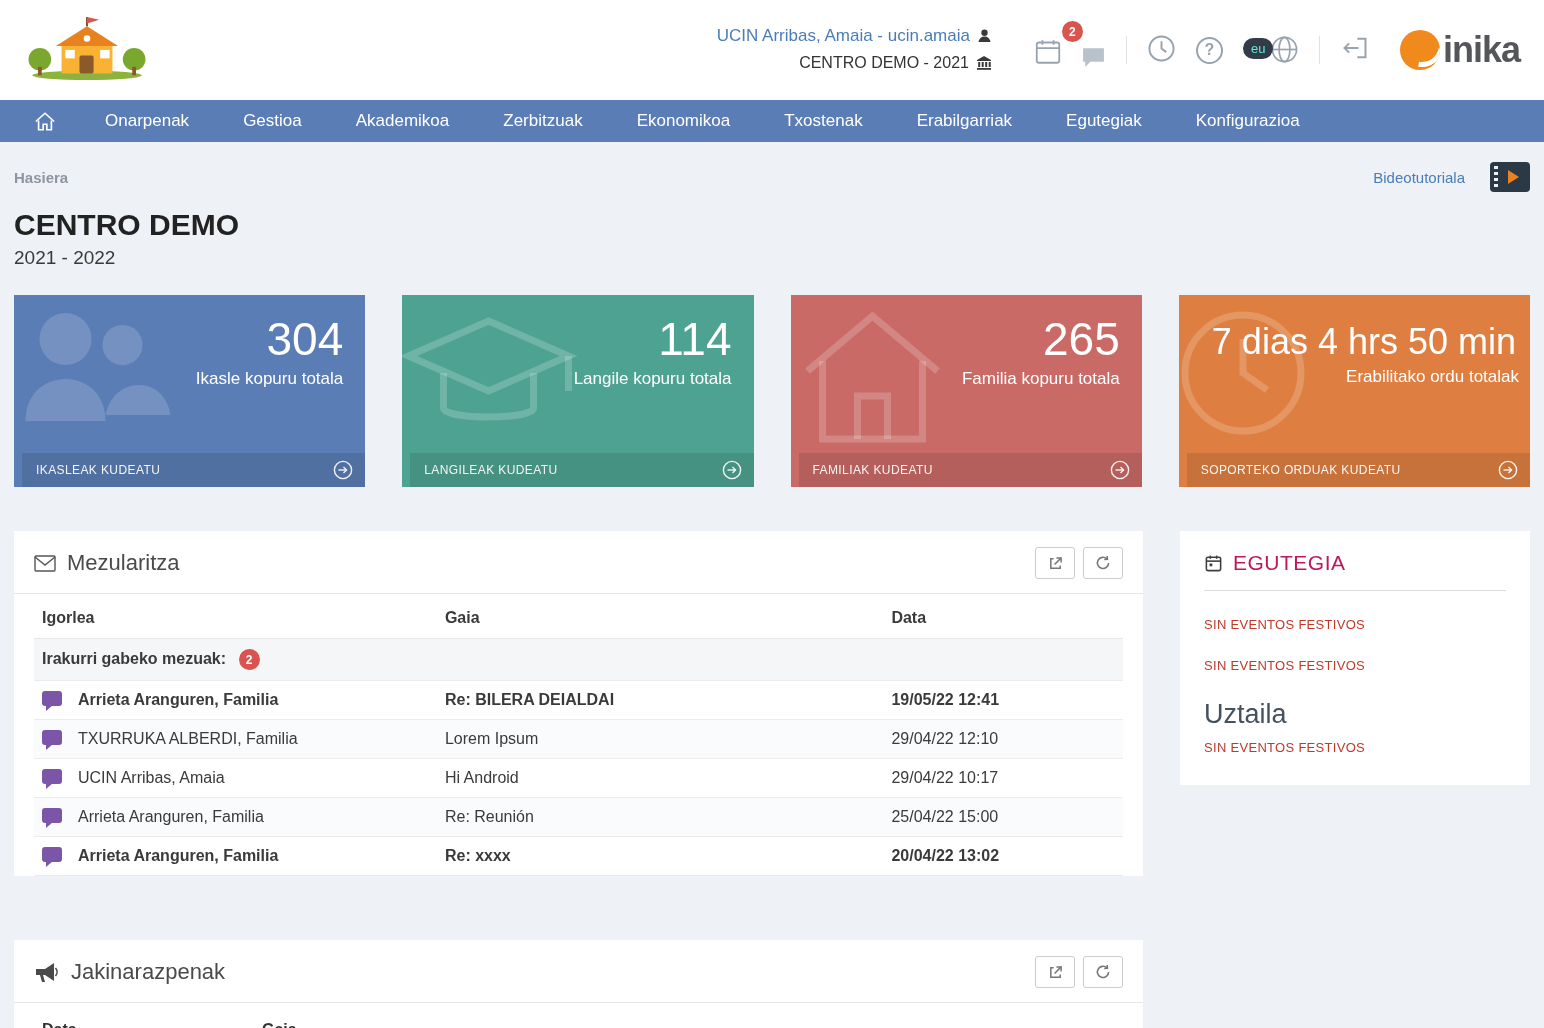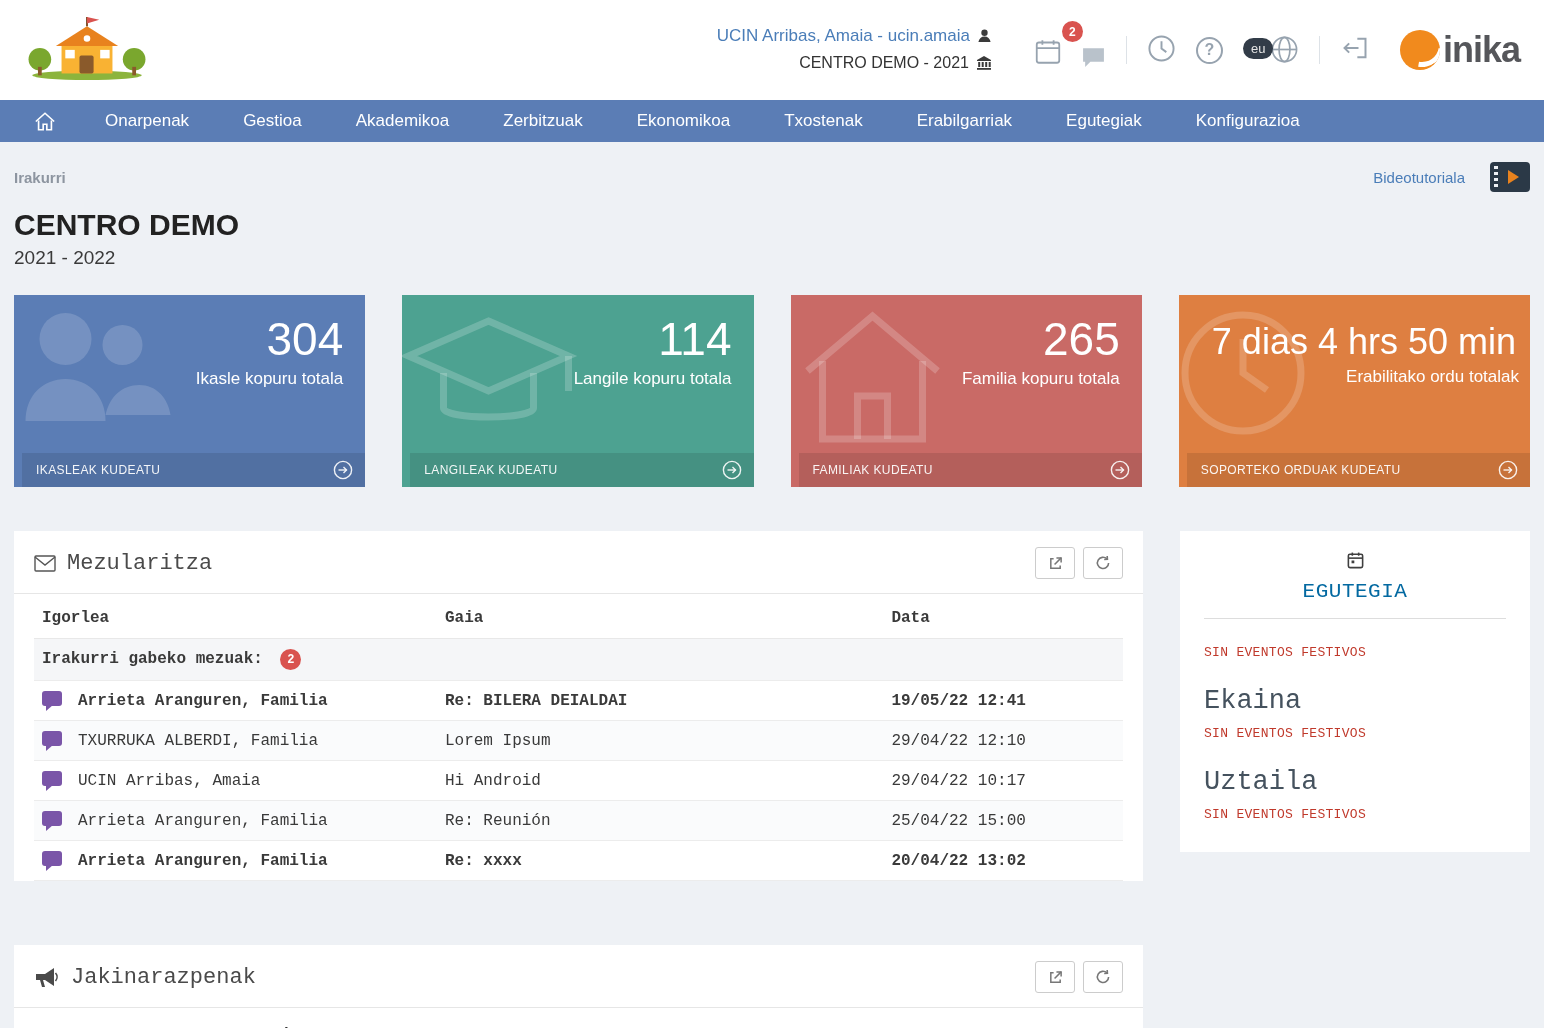--- a/index.html
+++ b/index.html
@@ -31,21 +31,21 @@
   .notif-badge { position:absolute; top:-6px; left:28px; z-index:2; }
   .q-circle {
     width:27px; height:27px; border-radius:50%; border:2px solid #97a3af;
     display:flex; align-items:center; justify-content:center;
     font-size:16px; font-weight:700; color:#97a3af; cursor:pointer;
   }
   .lang-group { position:relative; width:56px; height:32px; }
   .lang-globe { position:absolute; right:0; top:1px; }
   .lang-pill {
     position:absolute; left:0; top:4px; z-index:2;
-    background:#323c48; color:#e5e5e5; font-size:13px;
+    background:#323c48; color:#5eead4; font-size:13px;
     padding:3px 8px; border-radius:11px; cursor:pointer;
   }
   .brand { display:flex; align-items:center; margin-left:30px; cursor:default; }
   .inika-circle { width:40px; height:40px; border-radius:50%; background:#f18a1d; position:relative; overflow:hidden; margin-right:3px; }
   .inika-circle::after {
     content:""; position:absolute; width:34px; height:34px; border-radius:50%;
     border:5px solid transparent; border-bottom-color:#fff;
     transform:rotate(-35deg); left:0px; top:-7px;
   }
   .brand-text { font-size:36px; font-weight:700; color:#55565a; letter-spacing:-1px; }
@@ -81,21 +81,21 @@
   .card-label { position:relative; font-size:17px; text-align:right; padding:6px 22px 0; }
   .card-orange .card-label { padding-right:11px; }
   .card-footer {
     position:absolute; left:8px; right:0; bottom:0;
     background:rgba(0,0,0,.10); display:flex; justify-content:space-between; align-items:center;
     padding:7px 12px 7px 14px; font-size:12px; letter-spacing:.4px;
     color:rgba(255,255,255,.93); cursor:pointer;
   }
   
   .columns { display:grid; grid-template-columns:1fr 350px; gap:37px; margin-top:44px; align-items:start; }
-  .panel { background:#fff;font-family:Liberation Mono, monospace; }
+  .panel { background:#fff; }
   .panel-header { display:flex; justify-content:space-between; align-items:center; padding:16px 20px 14px; border-bottom:1px solid #e6e6e6; }
   .panel-title { display:flex; align-items:center; gap:11px; font-size:22px; color:#4a4a4a; }
   .panel-actions { display:flex; gap:8px; }
   .icon-btn {
     width:40px; height:32px; border:1px solid #ccc; border-radius:3px; background:#fff;
     display:flex; align-items:center; justify-content:center; color:#777; cursor:pointer;
   }
   .msg-table { width:calc(100% - 40px); margin:4px 20px 18px; border-collapse:collapse; font-size:16px; color:#3a3a3a; }
   .msg-table th { text-align:left; font-weight:700; padding:11px 8px; border-bottom:1px solid #e8e8e8; }
   .msg-table td { padding:10px 8px; border-bottom:1px solid #ececec; }
@@ -107,21 +107,21 @@
   .bubble {
     width:20px; height:15px; background:#7a55a8; border-radius:3px;
     display:inline-block; position:relative; margin-right:16px; vertical-align:-1px;
   }
   .bubble::after {
     content:""; position:absolute; left:4px; bottom:-5px; width:0; height:0;
     border-top:6px solid #7a55a8; border-right:7px solid transparent;
   }
   
   .panel-cal { padding:20px 24px 30px; }
-  .cal-header { display:flex; align-items:center; gap:10px; font-size:21px; color:#0369a1; letter-spacing:.5px; padding-bottom:15px; border-bottom:1px solid #ddd;flex-direction:column; }
+  .cal-header { display:flex; align-items:center; gap:10px; font-size:21px; color:#be185d; letter-spacing:.5px; padding-bottom:15px; border-bottom:1px solid #ddd; }
   .cal-month { margin-top:26px; }
   .cal-month-name { font-size:27px; color:#45525e; }
   .cal-month-status { margin-top:10px; font-size:13px; color:#c0392b; letter-spacing:.3px; }
   
   .panel-notif { margin-top:64px; padding-bottom:140px; }
   .notif-table { width:calc(100% - 40px); margin:6px 20px 0; border-collapse:collapse; font-size:16px; }
   .notif-table th { text-align:left; font-weight:700; padding:12px 8px; }
   .notif-col-data { width:220px; }
 </style>
 </head>
@@ -233,21 +233,21 @@
   <div class="nav-item">Ekonomikoa</div>
   <div class="nav-item">Txostenak</div>
   <div class="nav-item">Erabilgarriak</div>
   <div class="nav-item">Egutegiak</div>
   <div class="nav-item">Konfigurazioa</div>
 </div>
 
 <div class="content">
 
   <div class="breadcrumb-row">
-    <div class="breadcrumb">Irakurri</div>
+    <div class="breadcrumb">Hasiera</div>
     <div class="video-link">
       <span>Bideotutoriala</span>
       <span class="video-icon"></span>
     </div>
   </div>
 
   <div class="page-title">CENTRO DEMO</div>
   <div class="page-subtitle">2021 - 2022</div>
 
   <div class="cards">
@@ -452,21 +452,20 @@
             <line x1="8" y1="2" x2="8" y2="6"></line>
             <line x1="16" y1="2" x2="16" y2="6"></line>
             <rect x="7" y="12" width="3.5" height="3.5" fill="#3f3f3f" stroke="none"></rect>
           </svg>
         <span>EGUTEGIA</span>
       </div>
       <div class="cal-month">
         <div class="cal-month-status">SIN EVENTOS FESTIVOS</div>
       </div>
       <div class="cal-month">
-        <div class="cal-month-name">Ekaina</div>
         <div class="cal-month-status">SIN EVENTOS FESTIVOS</div>
       </div>
       <div class="cal-month">
         <div class="cal-month-name">Uztaila</div>
         <div class="cal-month-status">SIN EVENTOS FESTIVOS</div>
       </div>
     </div>
 
   </div>
 </div>

